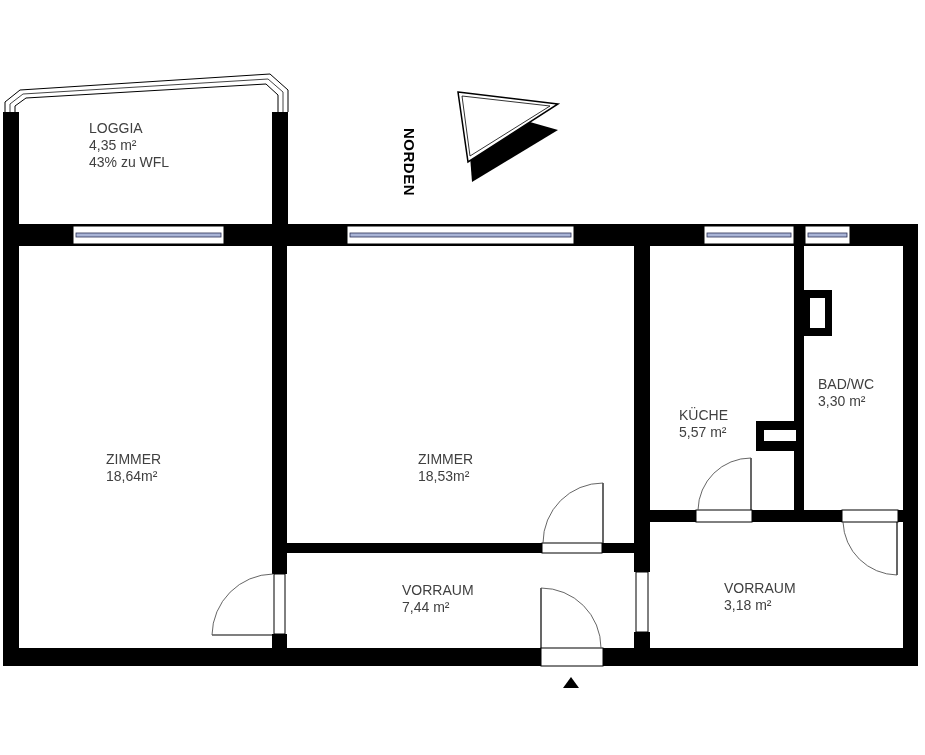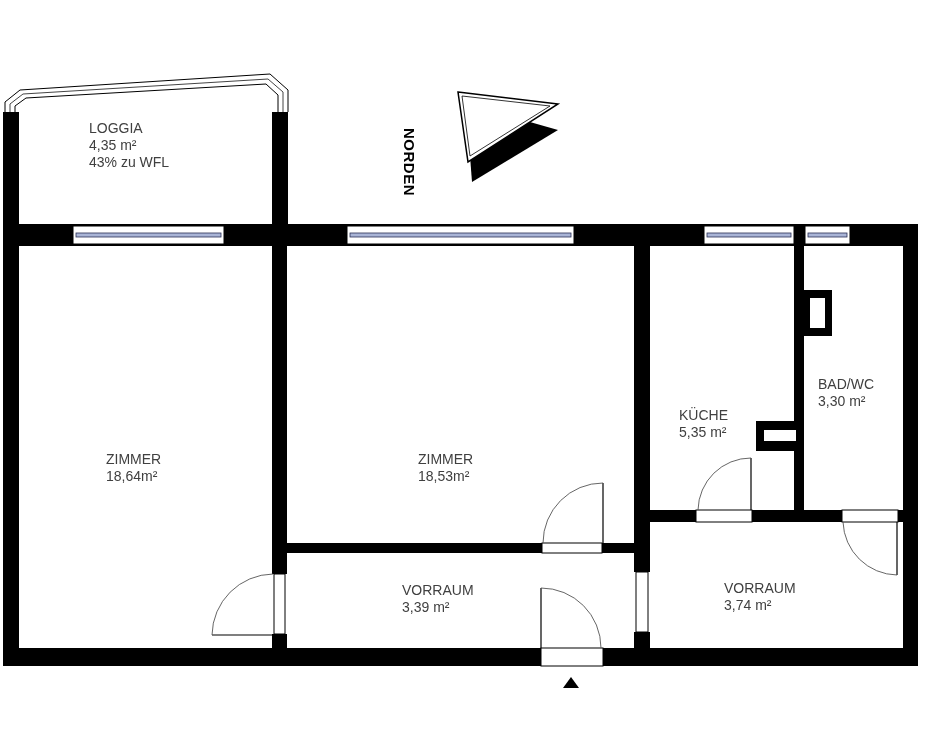--- a/index.html
+++ b/index.html
@@ -129,29 +129,29 @@
   <span>18,64m²</span>
 </div>
 
 <div class="label" style="left:418px; top:451px;">
   <span>ZIMMER</span>
   <span>18,53m²</span>
 </div>
 
 <div class="label" style="left:679px; top:366px;margin-top:41px;">
   <span>KÜCHE</span>
-  <span>5,35 m²</span>
+  <span>5,57 m²</span>
 </div>
 
 <div class="label" style="left:818px; top:376px;">
   <span>BAD/WC</span>
   <span>3,30 m²</span>
 </div>
 
 <div class="label" style="left:402px; top:582px;">
   <span>VORRAUM</span>
-  <span>3,39 m²</span>
+  <span>7,44 m²</span>
 </div>
 
 <div class="label" style="left:724px; top:580px;">
   <span>VORRAUM</span>
-  <span>3,74 m²</span>
+  <span>3,18 m²</span>
 </div>
 
 </body></html>

